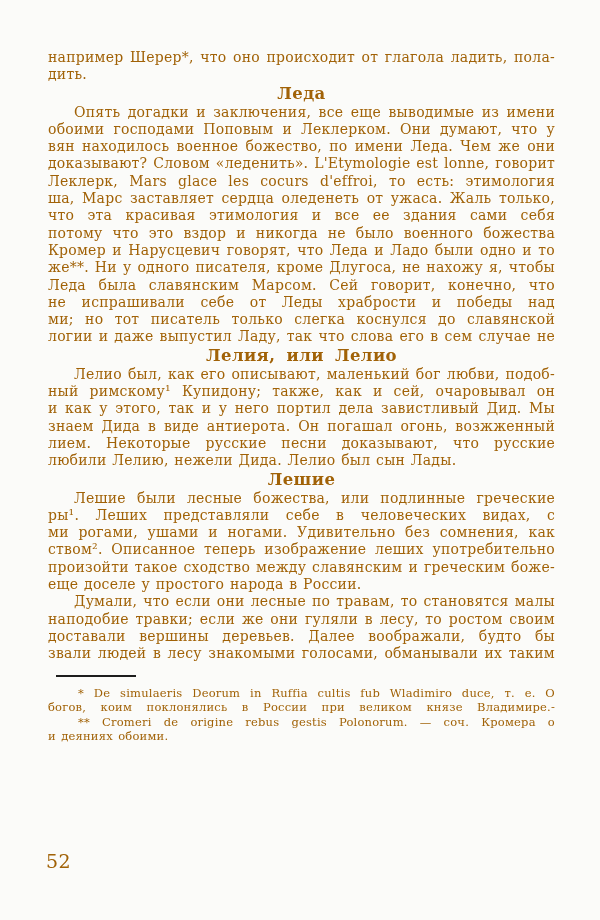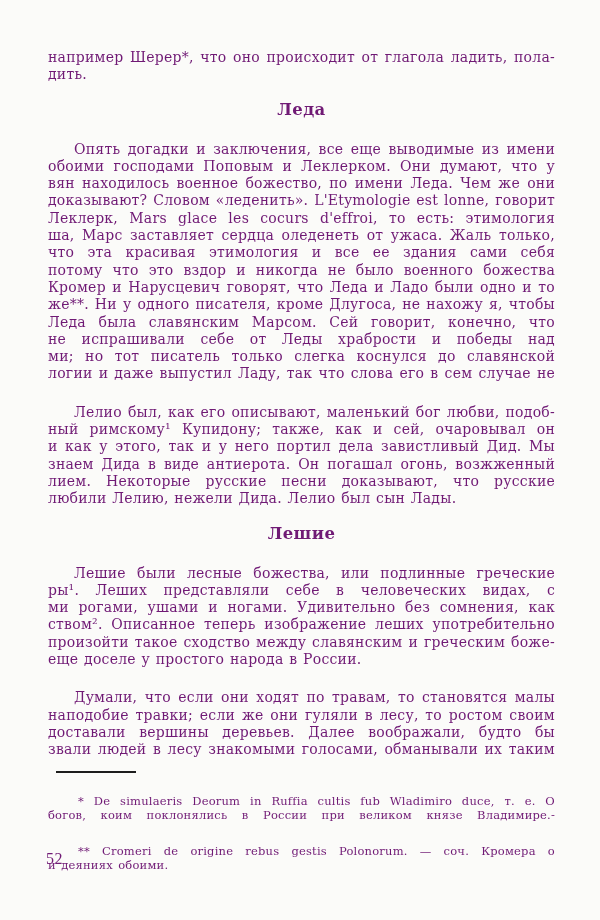--- a/index.html
+++ b/index.html
@@ -2,47 +2,47 @@
 <html><head>
 <meta charset="utf-8">
 <style>
   html, body { margin: 0; padding: 0; }
   .page {
     position: relative;
     width: 600px;
     height: 920px;
     background: #fbfbf9;
     font-family: "DejaVu Serif", "Liberation Serif", serif;
-    color: #701a75;
+    color: #a16207;
     overflow: hidden;
     box-sizing: border-box;
     padding: 49px 45px 0 48px;
   }
   .para { margin: 0; }
   .line {
     height: 17.3px;
     line-height: 17.3px;
     font-size: 14px;
     letter-spacing: 0.25px;
     word-spacing: 1px;
     text-align: justify;
     text-align-last: justify;
     overflow: hidden;
     white-space: normal;
   }
-  .line.indent { text-indent: 26px; margin-top: 21px; }
+  .line.indent { text-indent: 26px; }
   .line.final { text-align-last: left; }
   h2.heading {
     font-size: 16.5px;
     font-weight: bold;
     text-align: center;
     letter-spacing: 0.4px;
     word-spacing: 5px;
     line-height: 20px;
-    margin: 16px;
+    margin: 0;
   }
   .h-leda   { margin: 20px 0 16px 0; }
   .h-leliya { margin: 8px 0 15px 0; }
   .h-leshie { margin: 10px 0 15px 0; }
   .footnote-rule {
     width: 80px;
     border: 0;
     border-top: 2px solid #1d1d1d;
     margin: 12px 0 9px 8px;
   }
@@ -51,23 +51,22 @@
     line-height: 14.6px;
     font-size: 11.5px;
     letter-spacing: 0.2px;
     word-spacing: 1.5px;
   }
   .footnote .line.indent { text-indent: 30px; }
   .page-number {
     position: absolute;
     left: 46px;
     top: 850px;
-    font-size: 16px;
+    font-size: 19px;
     letter-spacing: 0.5px;
-    font-family: Liberation Serif, serif;
   }
 </style>
 </head>
 <body>
 
 <div class="page">
 
   <div class="para">
       <div class="line">например Шерер*, что оно происходит от глагола ладить, пола-</div>
       <div class="line final">дить.</div>
@@ -85,20 +84,21 @@
       <div class="line">что эта красивая этимология и все ее здания сами себя разрушают,</div>
       <div class="line">потому что это вздор и никогда не было военного божества Леды.</div>
       <div class="line">Кромер и Нарусцевич говорят, что Леда и Ладо были одно и то</div>
       <div class="line">же**. Ни у одного писателя, кроме Длугоса, не нахожу я, чтобы</div>
       <div class="line">Леда была славянским Марсом. Сей говорит, конечно, что славя-</div>
       <div class="line">не испрашивали себе от Леды храбрости и победы над неприятеля-</div>
       <div class="line">ми; но тот писатель только слегка коснулся до славянской мифо-</div>
       <div class="line">логии и даже выпустил Ладу, так что слова его в сем случае не</div>
     </div>
 
+  <h2 class="heading h-leliya">Лелия, или Лелио</h2>
 
   <div class="para">
       <div class="line indent">Лелио был, как его описывают, маленький бог любви, подоб-</div>
       <div class="line">ный римскому¹ Купидону; также, как и сей, очаровывал он сердца;</div>
       <div class="line">и как у этого, так и у него портил дела завистливый Дид. Мы уже</div>
       <div class="line">знаем Дида в виде антиерота. Он погашал огонь, возжженный Ле-</div>
       <div class="line">лием. Некоторые русские песни доказывают, что русские больше</div>
       <div class="line final">любили Лелию, нежели Дида. Лелио был сын Лады.</div>
     </div>
 
@@ -107,21 +107,21 @@
   <div class="para">
       <div class="line indent">Лешие были лесные божества, или подлинные греческие Сати-</div>
       <div class="line">ры¹. Леших представляли себе в человеческих видах, с козлины-</div>
       <div class="line">ми рогами, ушами и ногами. Удивительно без сомнения, как могло</div>
       <div class="line">ством². Описанное теперь изображение леших употребительно</div>
       <div class="line">произойти такое сходство между славянским и греческим боже-</div>
       <div class="line final">еще доселе у простого народа в России.</div>
     </div>
 
   <div class="para">
-      <div class="line indent">Думали, что если они ходят по травам, то становятся малы</div>
+      <div class="line indent">Думали, что если они лесные по травам, то становятся малы</div>
       <div class="line">наподобие травки; если же они гуляли в лесу, то ростом своим</div>
       <div class="line">доставали вершины деревьев. Далее воображали, будто бы лешие</div>
       <div class="line">звали людей в лесу знакомыми голосами, обманывали их таким</div>
     </div>
 
   <hr class="footnote-rule">
 
   <div class="para footnote">
       <div class="line indent">* De simulaeris Deorum in Ruffia cultis fub Wladimiro duce, т. е. О кумирах</div>
       <div class="line">богов, коим поклонялись в России при великом князе Владимире.- Прибавление</div>

